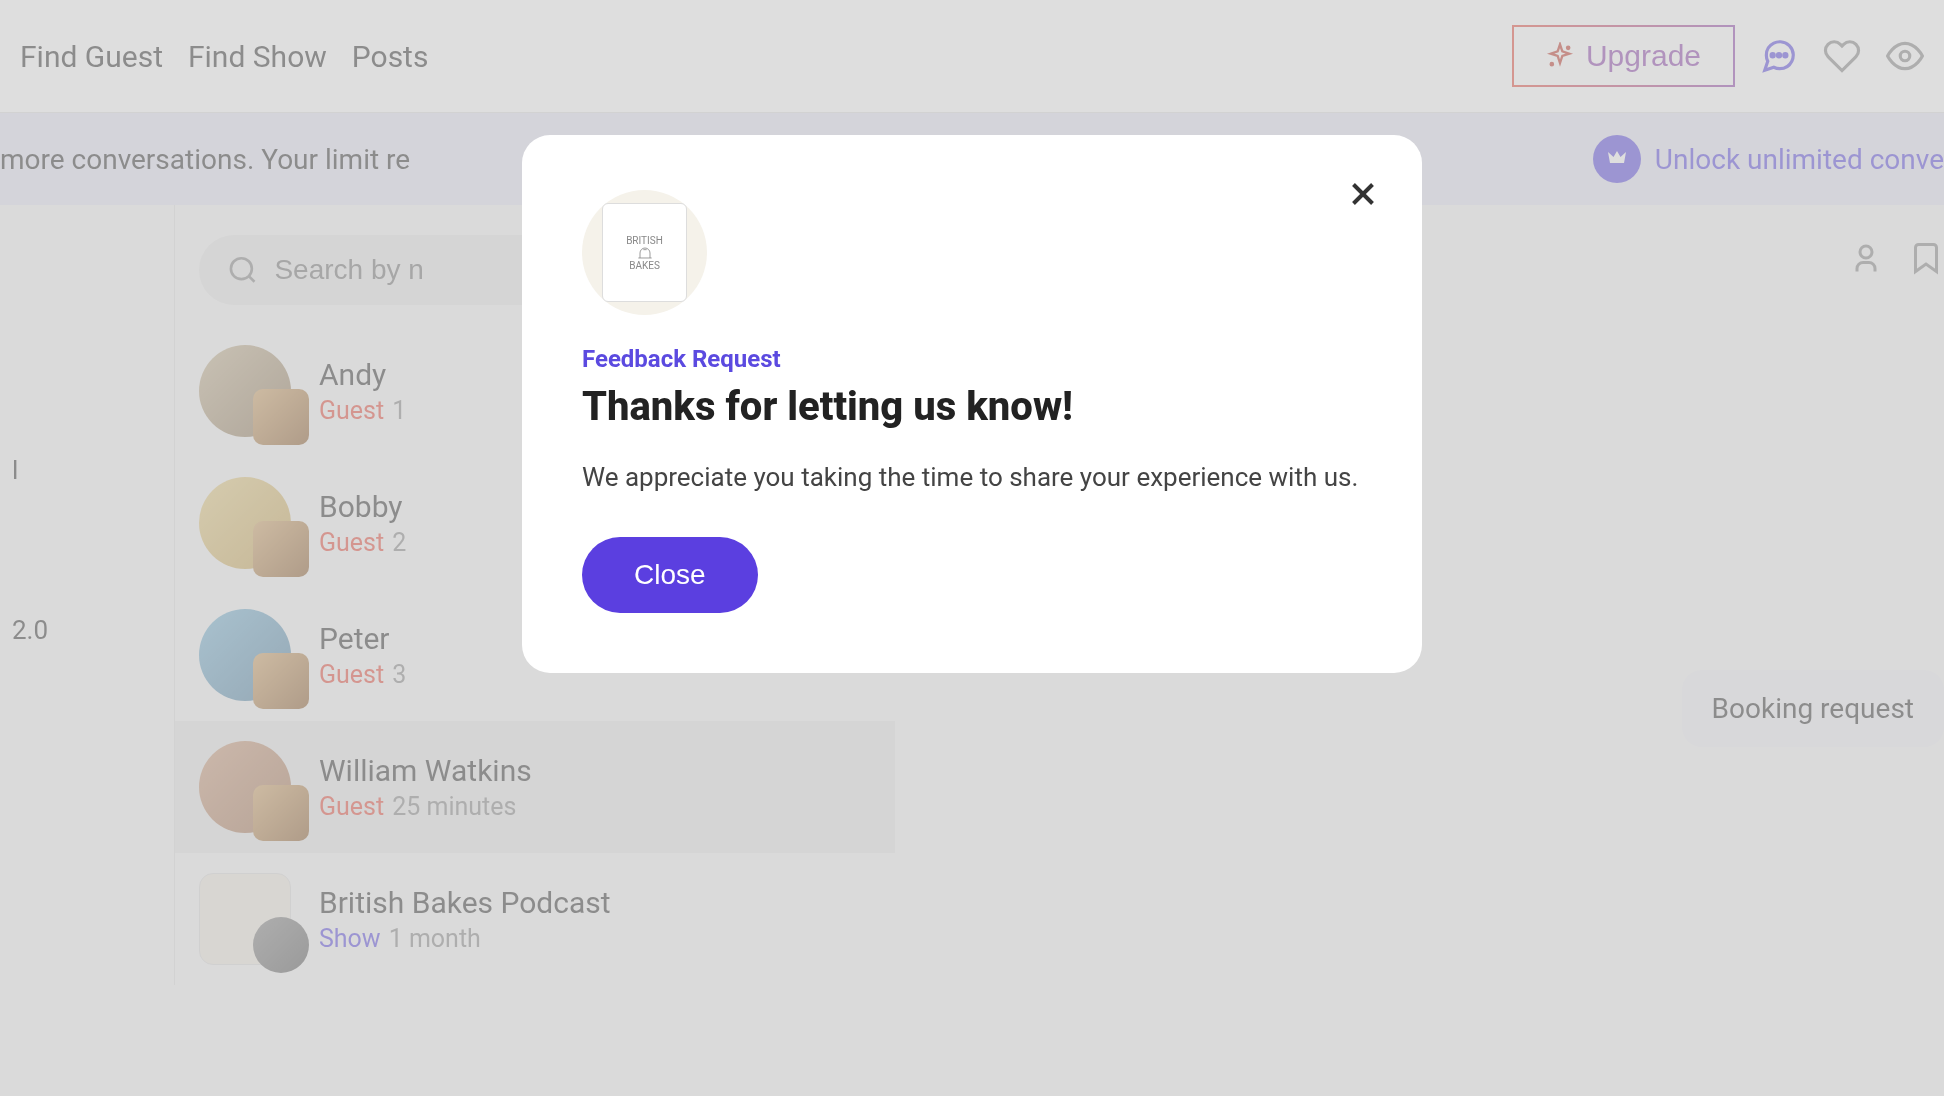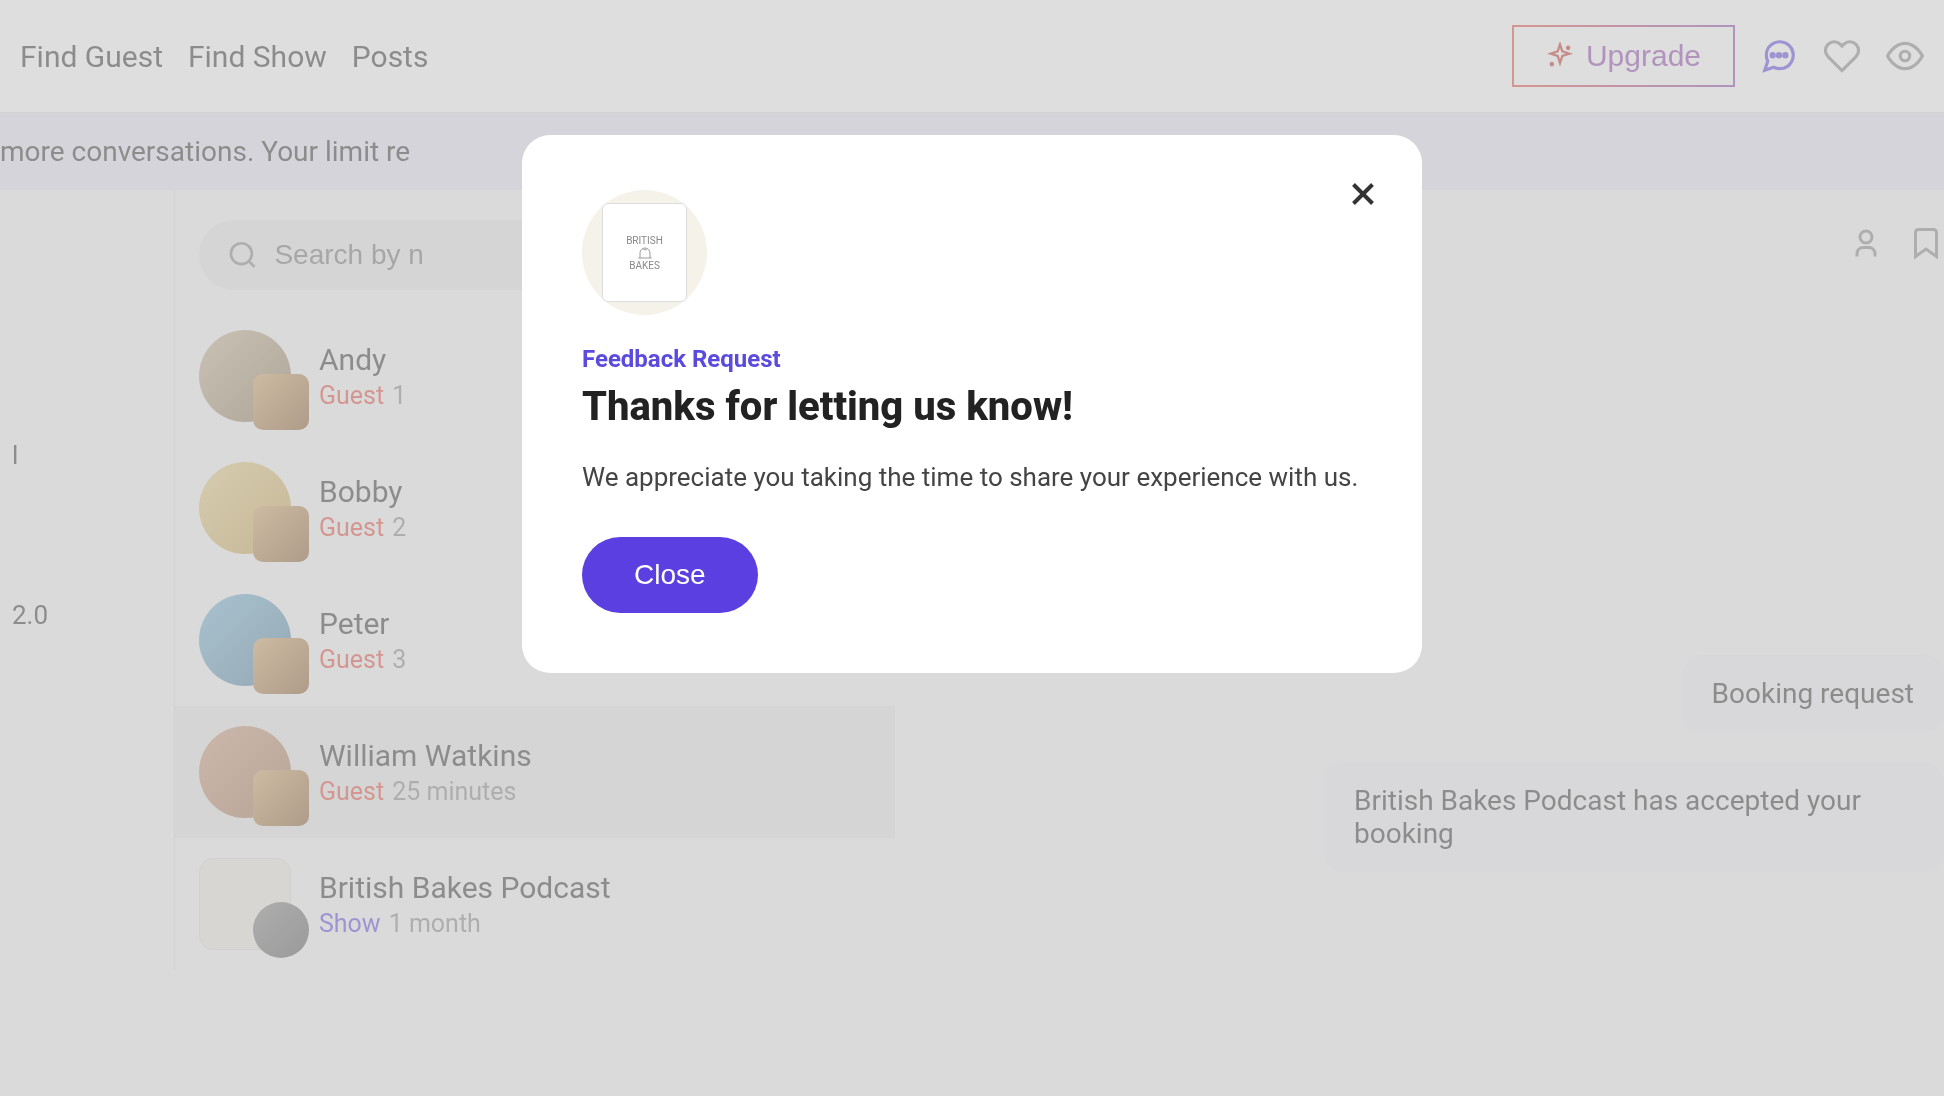--- a/index.html
+++ b/index.html
@@ -347,20 +347,28 @@
       </svg>
     <svg class="header-icon gray" viewBox="0 0 24 24" fill="none" stroke="currentColor" stroke-width="2">
         <path d="M1 12s4-8 11-8 11 8 11 8-4 8-11 8-11-8-11-8z"></path>
         <circle cx="12" cy="12" r="3"></circle>
       </svg>
   </div>
 </div>
 
 <div class="banner">
   <span>more conversations. Your limit re</span>
+  <div class="banner-right">
+    <div class="crown-badge">
+      <svg width="24" height="24" viewBox="0 0 24 24" fill="currentColor">
+          <path d="M5 16L3 5l5.5 5L12 4l3.5 6L21 5l-2 11H5z"></path>
+        </svg>
+    </div>
+    <span>Unlock unlimited conve</span>
+  </div>
 </div>
 
 <div class="main">
   <div class="sidebar-left">
     <div class="sidebar-left-item" style="margin-top:230px"><span>l</span></div>
     <div class="sidebar-left-item"><span>2.0</span></div>
   </div>
 
   <div class="conv-panel">
     <div class="search-bar">
@@ -451,23 +459,20 @@
         <div class="msg-avatar">
           <svg width="44" height="44" viewBox="0 0 24 24">
               <path d="M3 12c2-4 4-4 6 0s4 4 6 0 4-4 6 0" fill="none" stroke="#e74c3c" stroke-width="2"></path>
               <path d="M3 16c2-4 4-4 6 0s4 4 6 0 4-4 6 0" fill="none" stroke="#5b4ae0" stroke-width="2"></path>
             </svg>
         </div>
         <div class="msg-bubble">Thank you for your feedback!</div>
       </div>
       <div class="msg-row right">
         <div class="msg-bubble light">Booking request</div>
-      </div>
-      <div class="msg-row right">
-        <div class="msg-bubble light">British Bakes Podcast has accepted your booking</div>
       </div>
     </div>
   </div>
 </div>
 
 <div class="overlay">
   <div class="modal">
     <svg class="modal-close" viewBox="0 0 24 24" fill="none" stroke="currentColor" stroke-width="2.5">
         <line x1="18" y1="6" x2="6" y2="18"></line>
         <line x1="6" y1="6" x2="18" y2="18"></line>

